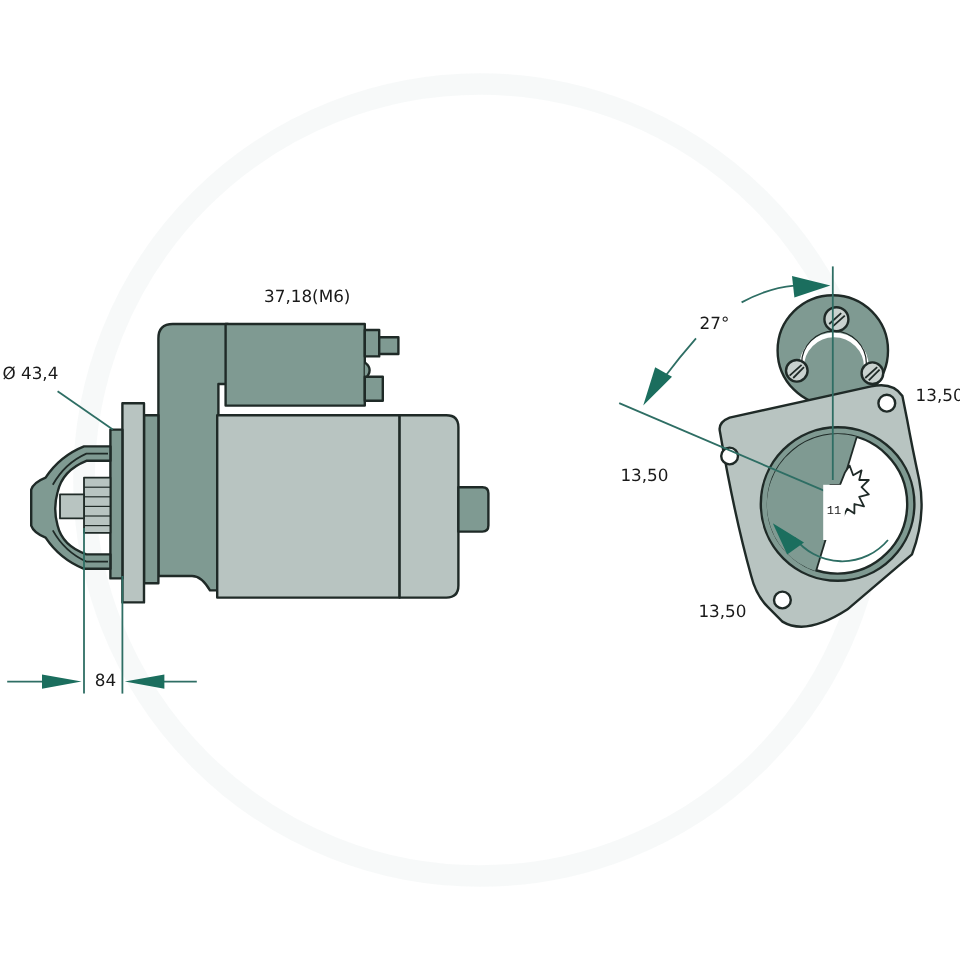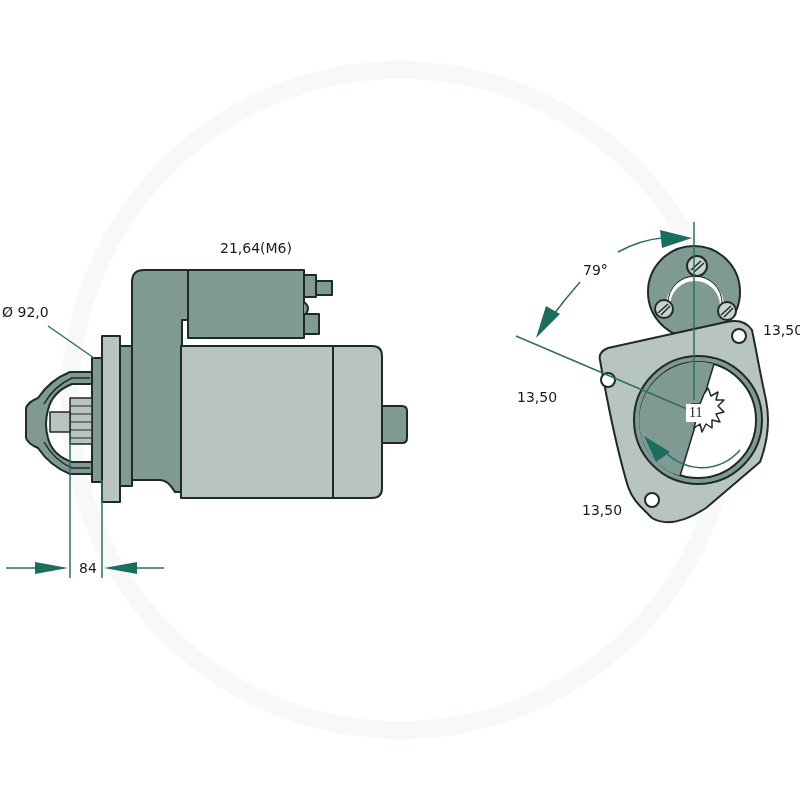--- a/index.html
+++ b/index.html
@@ -1,19 +1,19 @@
 <!DOCTYPE html>
 <html><head>
   <meta charset="utf-8">
   <style>
     html, body { margin: 0; padding: 0; background: #ffffff; }
     body { width: 800px; height: 800px; position: relative; overflow: hidden; font-family: "DejaVu Sans", sans-serif; }
     .canvas { position: absolute; left: 0; top: 0; width: 800px; height: 800px; }
     .lbl { position: absolute; font-family: "DejaVu Sans", sans-serif; font-size: 14px; color: #1a1a1a; white-space: nowrap; line-height: 1; }
-    .teeth-box { position: absolute; background: #ffffff; font-family: Liberation Serif, serif; font-size: 14px; color: #1a1a1a; padding: 2px 3px; line-height: 1; }
+    .teeth-box { position: absolute; background: #ffffff; font-family: Liberation Mono, monospace; font-size: 10px; color: #1a1a1a; padding: 18px 3px; line-height: 1; }
   </style>
 </head>
 <body>
 
 <svg class="canvas" viewBox="0 0 800 800" xmlns="http://www.w3.org/2000/svg">
 
   <g opacity="0.06" fill="none" stroke="#7f9a92" stroke-width="18">
     <circle cx="400" cy="400" r="330"></circle>
   </g>
 
@@ -104,21 +104,21 @@
     <path d="M618 252 Q640 240 662 238"></path>
     <path d="M580 282 Q566 298 554 314"></path>
   </g>
   <g fill="#1b6e5e">
     <polygon points="660,230 692,238 662,248"></polygon>
     <polygon points="546,306 560,314 536,338"></polygon>
     <polygon points="644,436 670,452 656,462"></polygon>
   </g>
 </svg>
 
-<div class="lbl" style="left:2px; top:305px;">Ø 92,0</div>
-<div class="lbl" style="left:220px; top:241px;">21,64(M6)</div>
+<div class="lbl" style="left:2px; top:305px;">Ø 43,4</div>
+<div class="lbl" style="left:220px; top:241px;">37,18(M6)</div>
 <div class="lbl" style="left:79px; top:561px;">84</div>
 
-<div class="lbl" style="left:583px; top:263px;">79°</div>
+<div class="lbl" style="left:583px; top:263px;">27°</div>
 <div class="lbl" style="left:763px; top:323px;">13,50</div>
 <div class="lbl" style="left:517px; top:390px;">13,50</div>
 <div class="lbl" style="left:582px; top:503px;">13,50</div>
 <div class="teeth-box" style="left:686px; top:404px;">11</div>
 
 </body></html>

